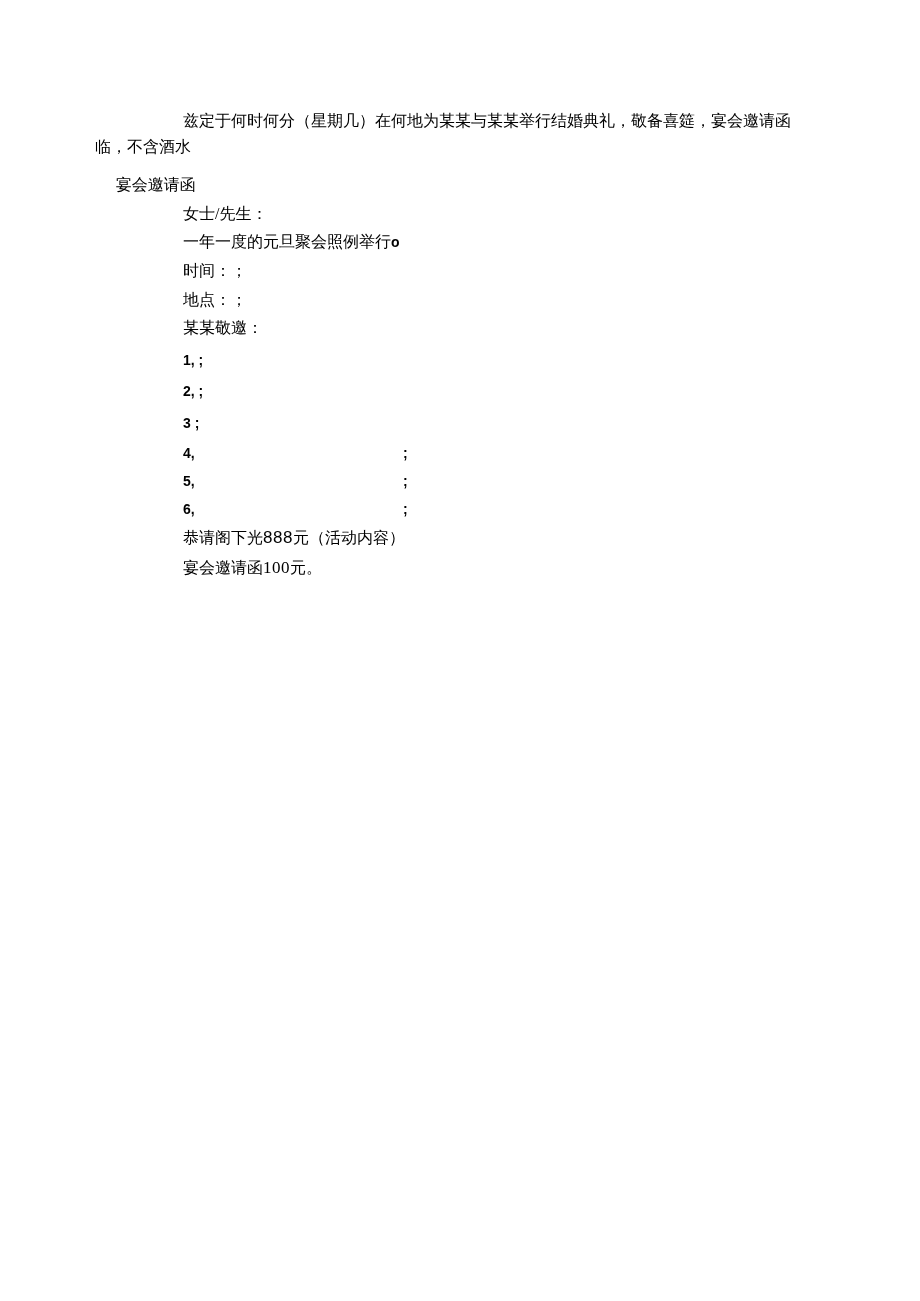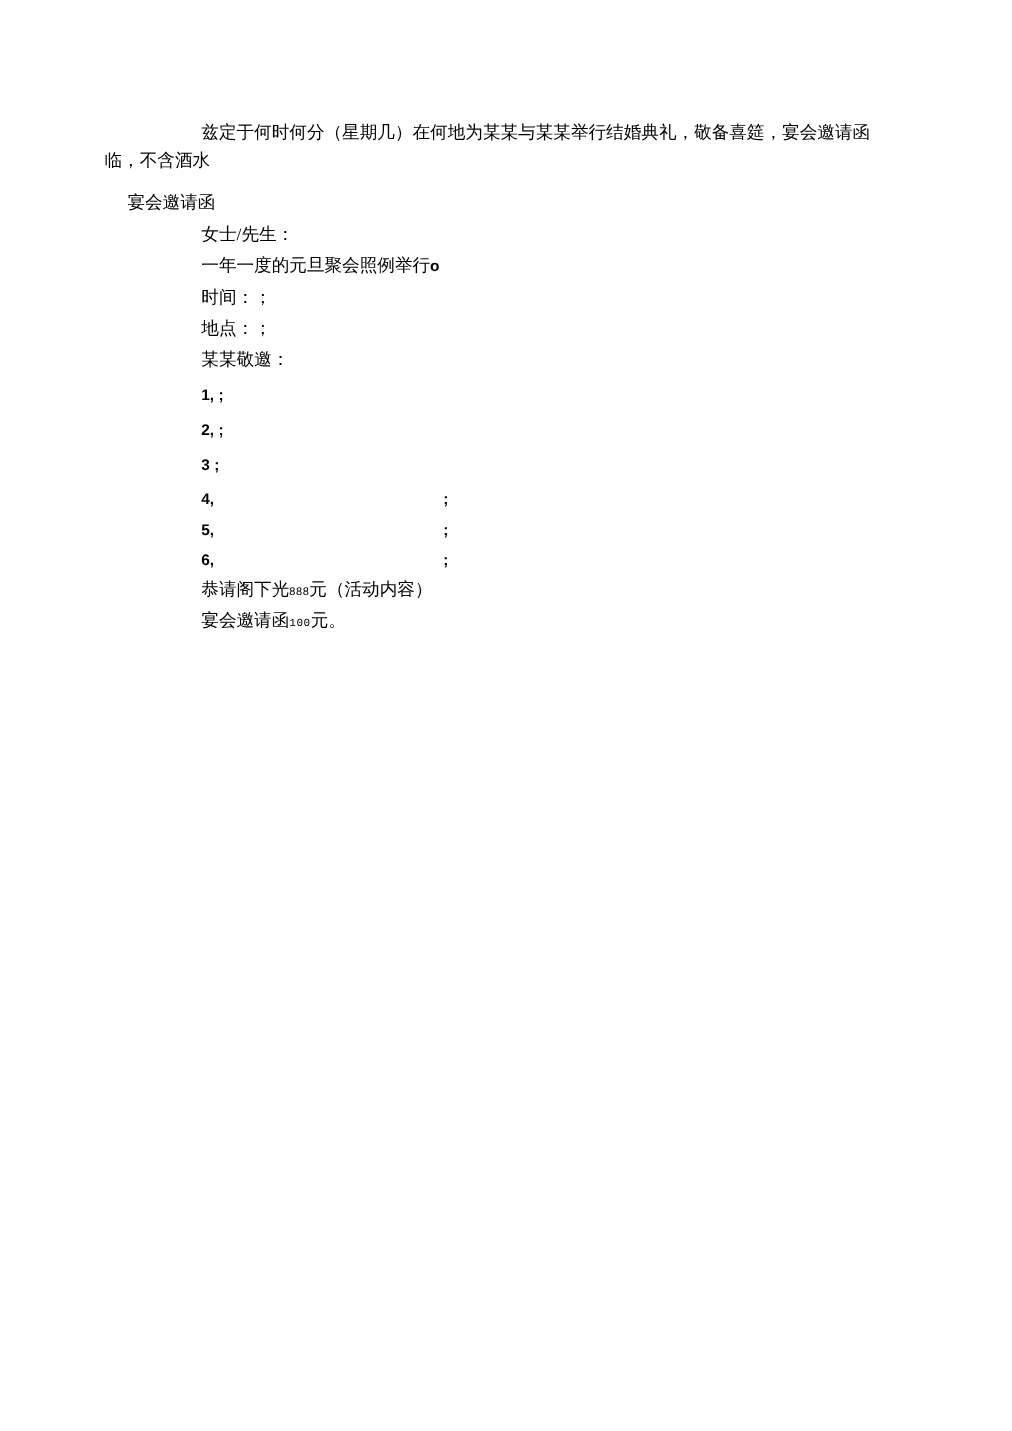--- a/index.html
+++ b/index.html
@@ -55,26 +55,26 @@
       font-size: 14px;
       width: 220px;
     }
     .semi {
       font-family: Arial, sans-serif;
       font-weight: bold;
       font-size: 14px;
     }
     .num-888 {
       font-family: Arial, sans-serif;
-      font-size: 10px;
+      font-size: 17px;
       letter-spacing: 0.5px;
     }
     .num-100 {
-      font-family: Liberation Mono, monospace;
-      font-size: 10px;
+      font-family: Liberation Serif, serif;
+      font-size: 17px;
       letter-spacing: 0.5px;
       text-align: right;
     }
     .trailing-o {
       font-family: Arial, sans-serif;
       font-weight: bold;
       font-size: 14px;
     }
   </style>
 </head>

